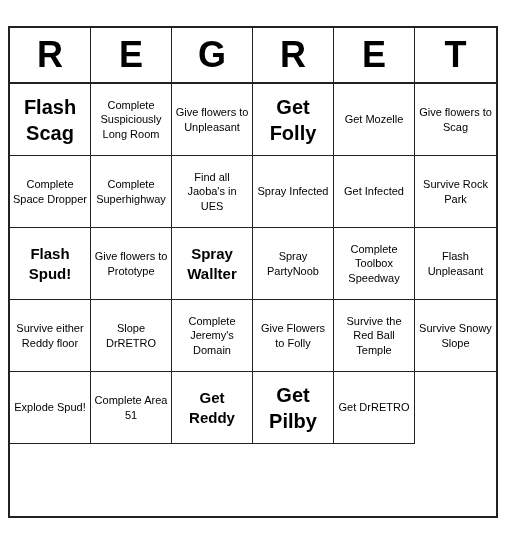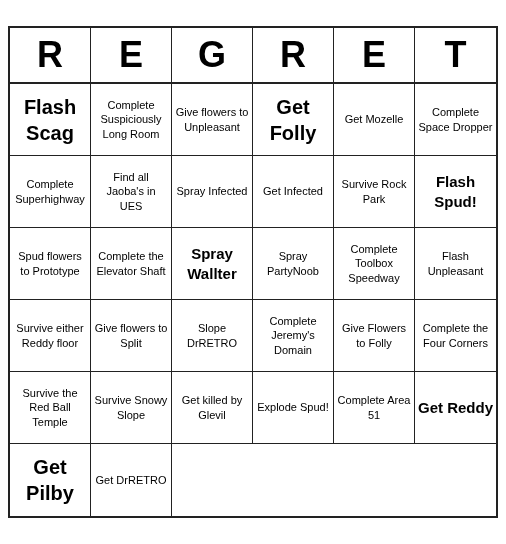--- a/index.html
+++ b/index.html
@@ -89,20 +89,23 @@
       <div class="bingo-cell">
         <span class="cell-text">Give flowers to Unpleasant</span>
       </div>
       <div class="bingo-cell">
         <span class="cell-text large">Get Folly</span>
       </div>
       <div class="bingo-cell">
         <span class="cell-text">Get Mozelle</span>
       </div>
       <div class="bingo-cell">
+        <span class="cell-text">Give flowers to Scag</span>
+      </div>
+      <div class="bingo-cell">
         <span class="cell-text">Complete Space Dropper</span>
       </div>
       <div class="bingo-cell">
         <span class="cell-text">Complete Superhighway</span>
       </div>
       <div class="bingo-cell">
         <span class="cell-text">Find all Jaoba's in UES</span>
       </div>
       <div class="bingo-cell">
         <span class="cell-text">Spray Infected</span>
@@ -110,63 +113,51 @@
       <div class="bingo-cell">
         <span class="cell-text">Get Infected</span>
       </div>
       <div class="bingo-cell">
         <span class="cell-text">Survive Rock Park</span>
       </div>
       <div class="bingo-cell">
         <span class="cell-text medium">Flash Spud!</span>
       </div>
       <div class="bingo-cell">
-        <span class="cell-text">Spud flowers to Prototype</span>
-      </div>
-      <div class="bingo-cell">
-        <span class="cell-text">Complete the Elevator Shaft</span>
+        <span class="cell-text">Give flowers to Prototype</span>
       </div>
       <div class="bingo-cell">
         <span class="cell-text medium">Spray Wallter</span>
       </div>
       <div class="bingo-cell">
         <span class="cell-text">Spray PartyNoob</span>
       </div>
       <div class="bingo-cell">
         <span class="cell-text">Complete Toolbox Speedway</span>
       </div>
       <div class="bingo-cell">
         <span class="cell-text">Flash Unpleasant</span>
       </div>
       <div class="bingo-cell">
         <span class="cell-text">Survive either Reddy floor</span>
       </div>
       <div class="bingo-cell">
-        <span class="cell-text">Give flowers to Split</span>
-      </div>
-      <div class="bingo-cell">
         <span class="cell-text">Slope DrRETRO</span>
       </div>
       <div class="bingo-cell">
         <span class="cell-text">Complete Jeremy's Domain</span>
       </div>
       <div class="bingo-cell">
         <span class="cell-text">Give Flowers to Folly</span>
       </div>
       <div class="bingo-cell">
-        <span class="cell-text">Complete the Four Corners</span>
-      </div>
-      <div class="bingo-cell">
         <span class="cell-text">Survive the Red Ball Temple</span>
       </div>
       <div class="bingo-cell">
         <span class="cell-text">Survive Snowy Slope</span>
-      </div>
-      <div class="bingo-cell">
-        <span class="cell-text">Get killed by Glevil</span>
       </div>
       <div class="bingo-cell">
         <span class="cell-text">Explode Spud!</span>
       </div>
       <div class="bingo-cell">
         <span class="cell-text">Complete Area 51</span>
       </div>
       <div class="bingo-cell">
         <span class="cell-text medium">Get Reddy</span>
       </div>

